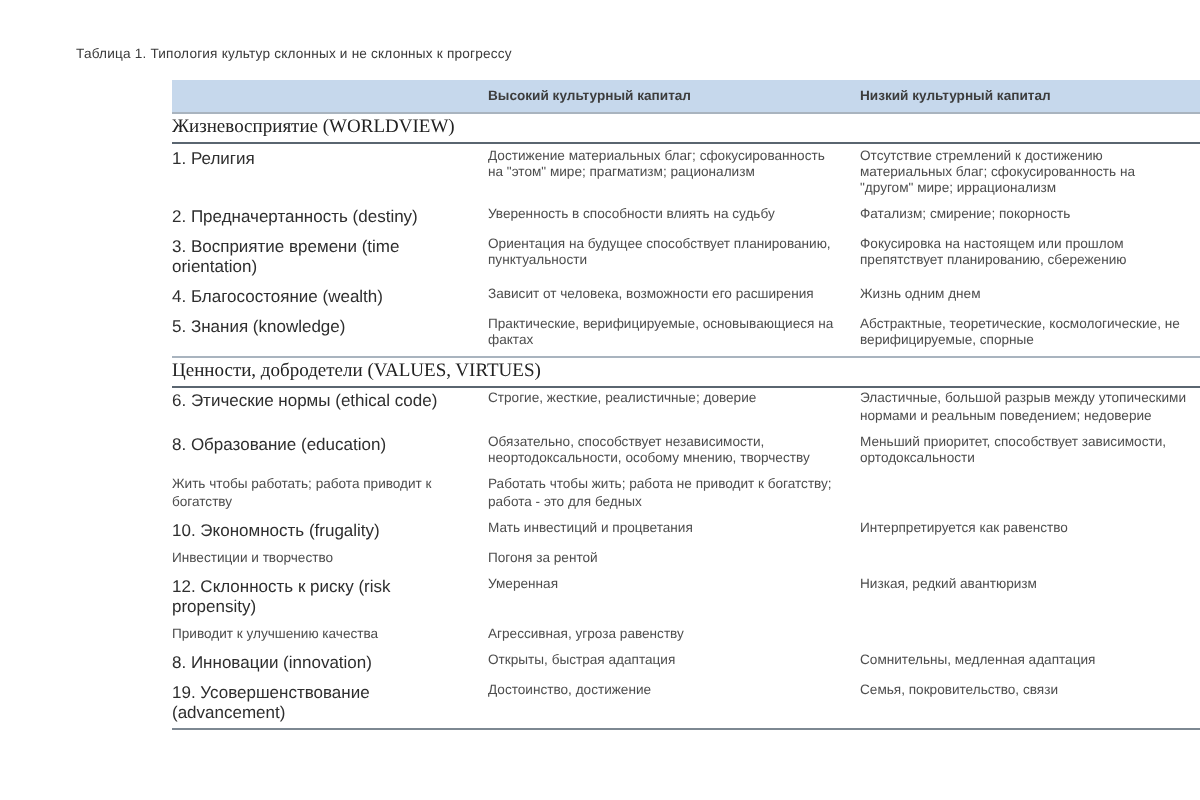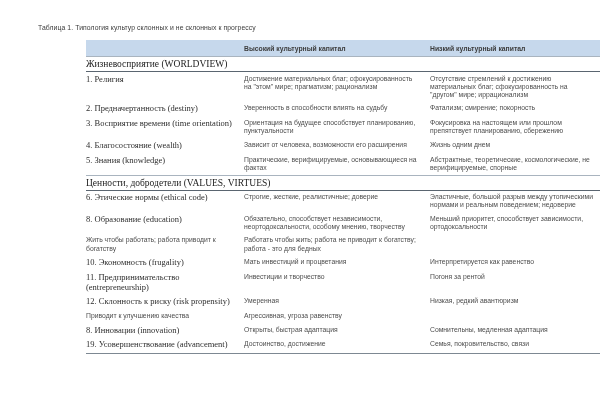--- a/index.html
+++ b/index.html
@@ -27,21 +27,21 @@
     font-size:9.5px;color:#222;
     padding:2px 0 2px 0;
     border-top:1px solid #a9b4bf;
     border-bottom:1px solid #5a6570;
   }
   .row{
     display:grid;grid-template-columns:158px 186px 1fr;
     padding:2.5px 0 2.5px 0;
   }
   .row .label{
-    font-family:Liberation Serif, serif;
+    font-family:Liberation Sans, sans-serif;
     font-size:8.5px;line-height:1.16;color:#2e2e2e;
     padding-right:10px;
   }
   .row .cell{
     font-size:6.8px;line-height:1.22;color:#4d4d4d;
     padding-right:12px;
   }
   .tbody{border-bottom:1px solid #7d8892;}
 </style>
 </head>
@@ -96,21 +96,20 @@
       <div class="row">
         <div class="cell">Жить чтобы работать; работа приводит к богатству</div>
         <div class="cell">Работать чтобы жить; работа не приводит к богатству; работа - это для бедных</div>
       </div>
       <div class="row">
         <div class="label">10. Экономность (frugality)</div>
         <div class="cell">Мать инвестиций и процветания</div>
         <div class="cell">Интерпретируется как равенство</div>
       </div>
       <div class="row">
-        <div class="label">11. Предпринимательство (entrepreneurship)</div>
         <div class="cell">Инвестиции и творчество</div>
         <div class="cell">Погоня за рентой</div>
       </div>
       <div class="row">
         <div class="label">12. Склонность к риску (risk propensity)</div>
         <div class="cell">Умеренная</div>
         <div class="cell">Низкая, редкий авантюризм</div>
       </div>
       <div class="row">
         <div class="cell">Приводит к улучшению качества</div>

